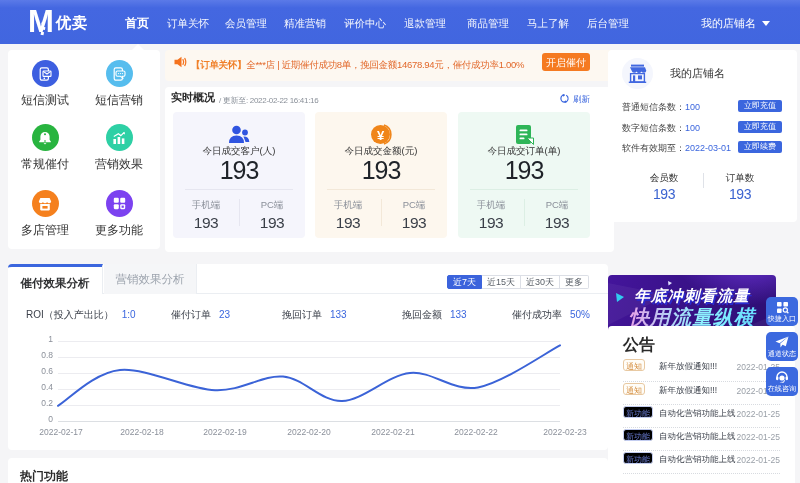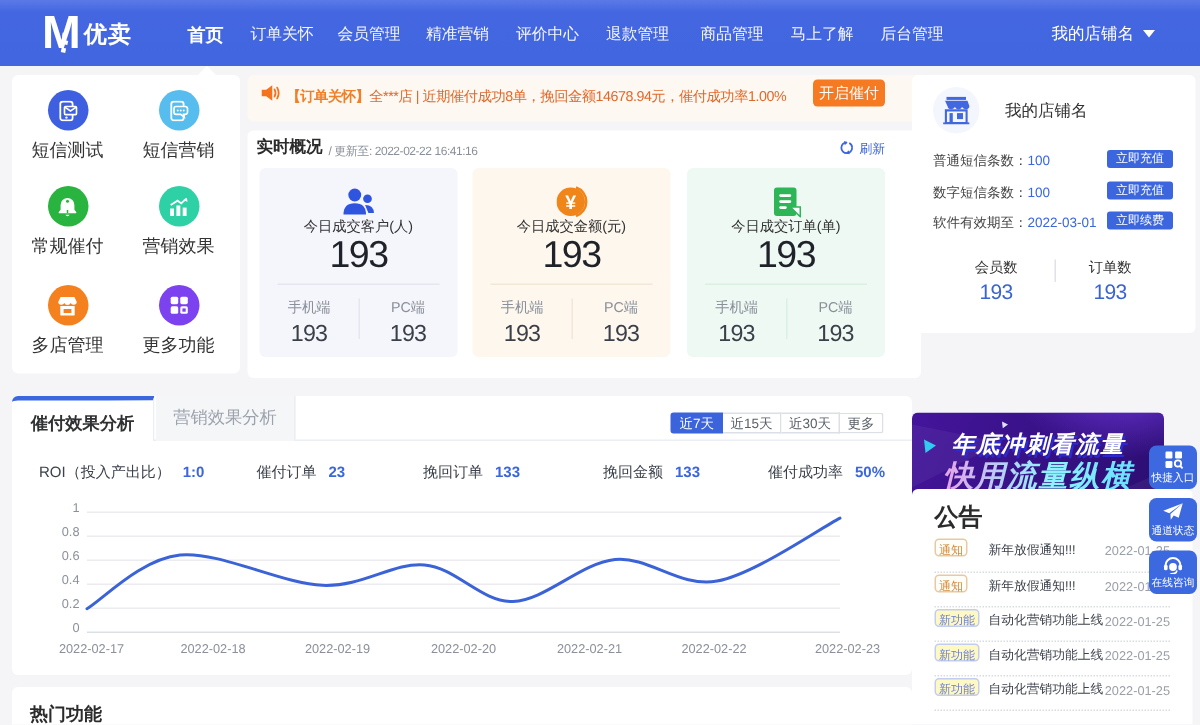--- a/index.html
+++ b/index.html
@@ -52,21 +52,21 @@
 #tab1 { position:absolute; left:0; top:0; width:95px; height:30px; background:#fff; border-top:3px solid #3b66de;
   border-right:1px solid #ebeef2; text-align:center; line-height:33px; font-size:11.5px; font-weight:bold; color:#303133; border-radius:4px 0 0 0; }
 #tab2 { position:absolute; left:96px; top:0; width:93px; height:30px; background:#f5f6f8;
   border-right:1px solid #ebeef2; text-align:center; line-height:31px; font-size:11.5px; color:#9ca3ad; }
 .rgroup { position:absolute; left:439px; top:11px; display:flex; height:14px; }
 .rbtn { font-size:9px; line-height:13px; padding:0 5px; border:1px solid #dcdfe6; border-left:none; color:#5a6068; background:#fff; }
 .rbtn.first { border-left:1px solid #dcdfe6; border-radius:2px 0 0 2px; }
 .rbtn.last { border-radius:0 2px 2px 0; }
 .rbtn.act { background:#3b63dc; border-color:#3b63dc; color:#fff;text-align:center; }
 .stat { position:absolute; top:44px; font-size:10px; color:#3c414b; white-space:nowrap; }
-.stat b { font-weight:bold; color:#3b66de; margin-left:8px; }
+.stat b { font-weight:normal; color:#3b66de; margin-left:8px; }
 
 #hot { left:8px; top:458px; width:600px; height:30px; }
 #hot .t { position:absolute; left:12px; top:10px; font-size:12px; font-weight:bold; color:#2b2b2b; }
 
 #store { left:608px; top:50px; width:189px; height:172px; }
 #store .head { position:absolute; left:14px; top:8px; display:flex; align-items:center; }
 #storeIcBg { width:31px; height:31px; border-radius:50%; background:#f4f6fd; display:flex; align-items:center; justify-content:center; }
 #store .hname { font-size:11px; color:#333; margin-left:17px; }
 .srow { position:absolute; left:14px; font-size:9px; color:#444; }
 .srow i { font-style:normal; color:#3b66de; }
@@ -88,21 +88,21 @@
   letter-spacing:1px; }
 #banner .l3 { position:absolute; left:0; right:0; top:53px; text-align:center; font-size:7.5px; color:#eee; letter-spacing:.5px; }
 #bbtn { position:absolute; left:68px; top:66px; width:52px; height:12px; border:1px solid #f7d14a; border-radius:2px;
   color:#ffe14d; font-size:8.5px; font-weight:bold; font-style:italic; text-align:center; line-height:11px; }
 
 #news { left:608px; top:326px; width:187px; height:157px; border-radius:4px 4px 0 0; }
 #news .t { position:absolute; left:15px; top:9px; font-size:16px; font-weight:bold; color:#2b2b2b; }
 .nrow { position:absolute; left:15px; width:157px; height:23px; }
 .ntag { position:absolute; left:0; top:2px; height:12px; border-radius:3px; font-size:8px; text-align:center; line-height:13px; padding:0 2px; }
 .ntag.o { color:#d48b3a; border:1px solid #e8c9a2; background:#fffdf8; }
-.ntag.b { color:#6c7fd8; border:1px solid #c3cdf0; background:#fef9c3; }
+.ntag.b { color:#6c7fd8; border:1px solid #c3cdf0; background:#000000; }
 .ntit { position:absolute; left:36px; top:3.5px; font-size:8.5px; color:#3c414b; }
 .ndate { position:absolute; right:0px; top:5px; font-size:8.5px; color:#9aa0a8; }
 .nsep { position:absolute; left:15px; width:157px; border-top:1px dotted #d8dbe0; }
 
 .fbtn { position:absolute; left:766px; width:32px; height:29px; background:#3c69df; border-radius:5px;
   color:#fff; text-align:center; z-index:9; }
 .fbtn .fl { font-size:7.5px; margin-top:1px; transform:scale(.95); }
 </style>
 </head>
 <body>

